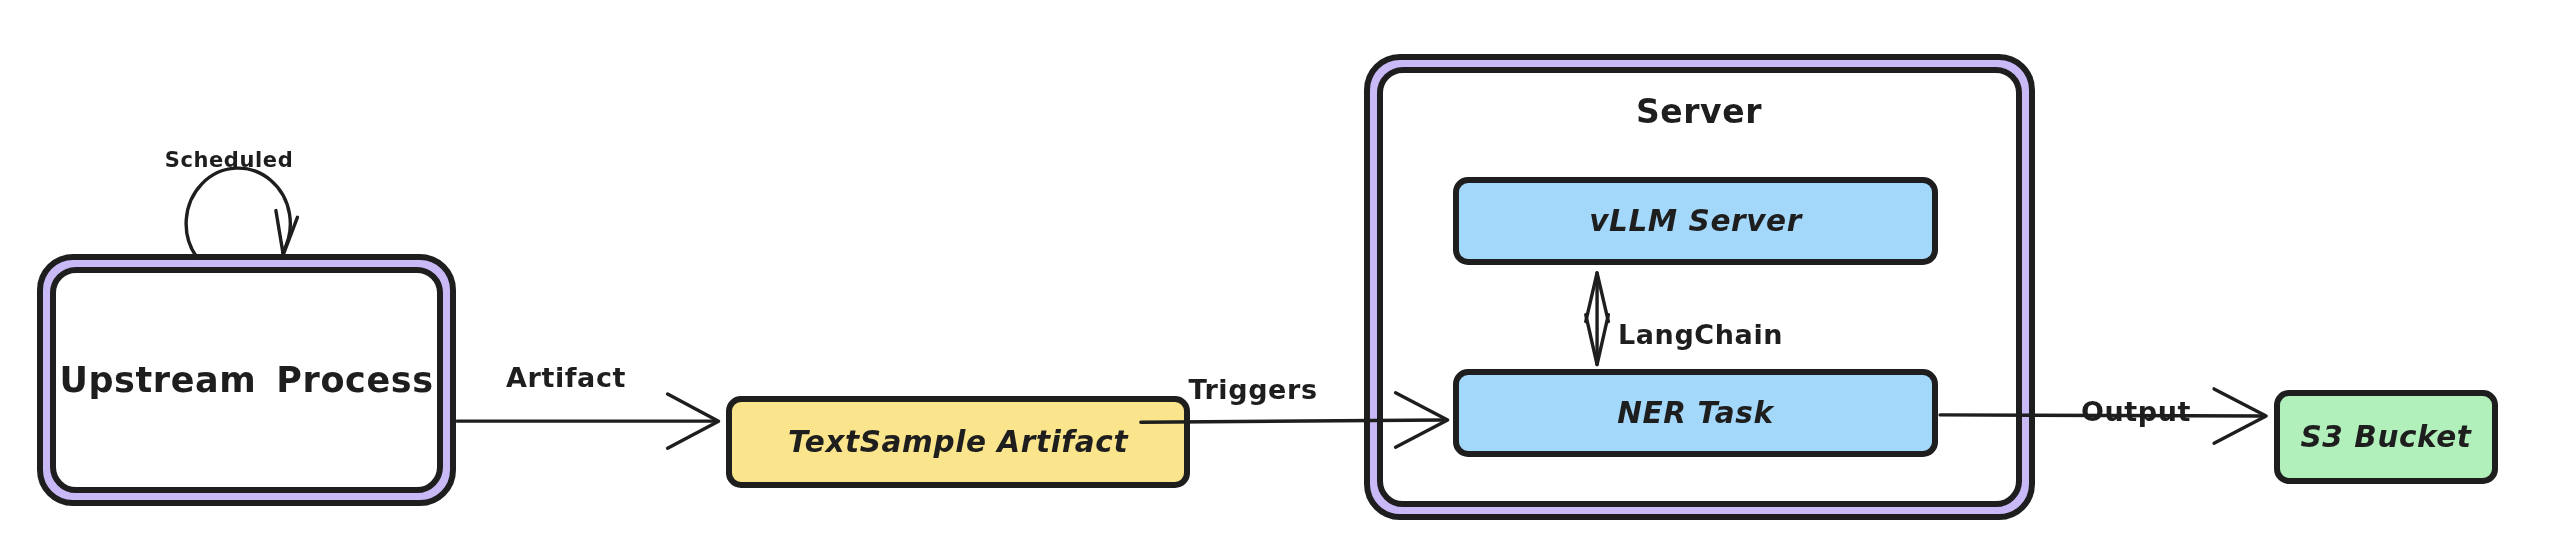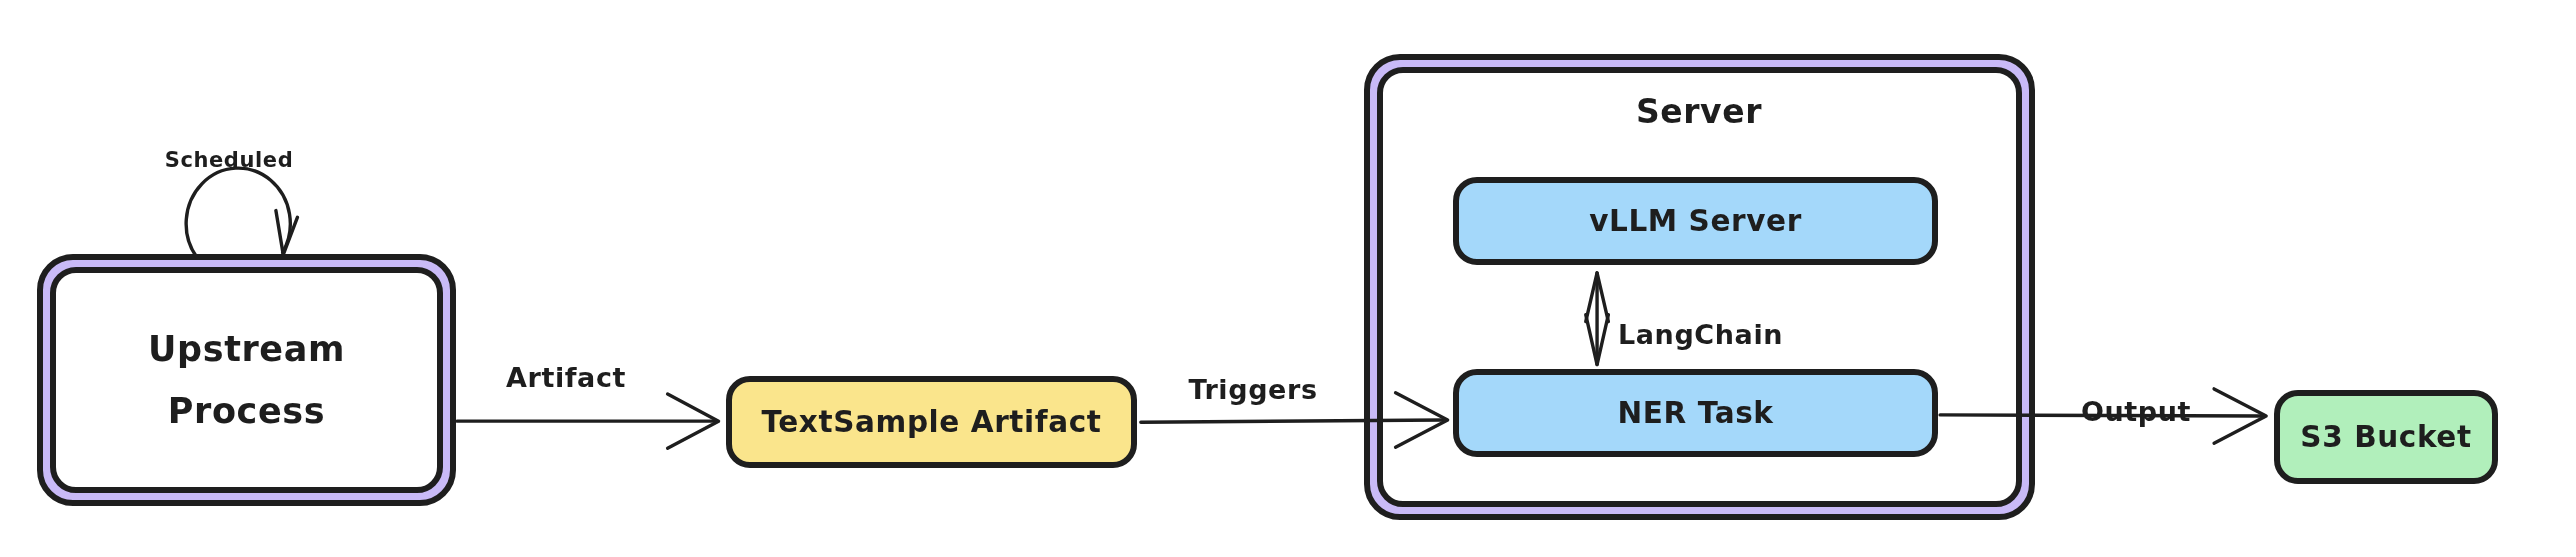--- a/index.html
+++ b/index.html
@@ -27,63 +27,63 @@
   .double-box .inner{
     position:absolute; inset:6.8px;
     border:6.8px solid var(--ink);
     border-radius:26px;
     background:#ffffff;
   }
   
   .node-box{
     position:absolute;
     border:6.2px solid var(--ink);
-    border-radius:24px;
+    border-radius:15px;
     box-sizing:border-box;
-    display:flex;align-items:center;justify-content:center;
+    display:flex;align-items:center;justify-content:center;font-style:italic;
   }
   .node-box.yellow{background:var(--yellow);}
   .node-box.blue{background:var(--blue);}
   .node-box.green{background:var(--green);}
   .node-label{
     font-size:29.5px;font-weight:600;letter-spacing:0.6px;white-space:nowrap;
   }
   .edge-label{
     position:absolute;transform:translate(-50%,-50%);
     font-size:27px;font-weight:600;letter-spacing:0.6px;white-space:nowrap;
   }
   .edge-label.left-anchor{transform:translate(0,-50%);}
   .container-title{
     position:absolute;transform:translate(-50%,-50%);
     font-size:33px;font-weight:600;letter-spacing:0.6px;white-space:nowrap;
   }
   .upstream-text{
     position:absolute;inset:0;
-    display:flex;flex-direction:column;align-items:center;justify-content:center;
+    display:flex;flex-direction:row;align-items:center;justify-content:center;
     gap:20px;text-align:center;
   }
   .upstream-text span{font-size:35px;font-weight:600;letter-spacing:0.6px;line-height:1.2;}
   svg.wires{position:absolute;left:0;top:0;pointer-events:none;}
 </style>
 </head>
 <body>
 
 <div class="double-box" style="left:37px;top:254px;width:419px;height:252px;">
   <div class="inner"></div>
   <div class="upstream-text">
     <span>Upstream</span>
     <span>Process</span>
   </div>
 </div>
 
 <div class="edge-label" style="left:229px;top:160px;font-size:21px;">Scheduled</div>
 
 <div class="edge-label" style="left:566px;top:377px;">Artifact</div>
 
-<div class="node-box yellow" style="left:726px;top:376px;width:411px;height:92px;">
+<div class="node-box yellow" style="left:726px;top:396px;width:464px;height:92px;">
   <span class="node-label">TextSample Artifact</span>
 </div>
 
 <div class="edge-label" style="left:1253px;top:389px;">Triggers</div>
 
 <div class="double-box" style="left:1364px;top:54px;width:671px;height:466px;">
   <div class="inner"></div>
 </div>
 <div class="container-title" style="left:1699px;top:111px;">Server</div>
 

